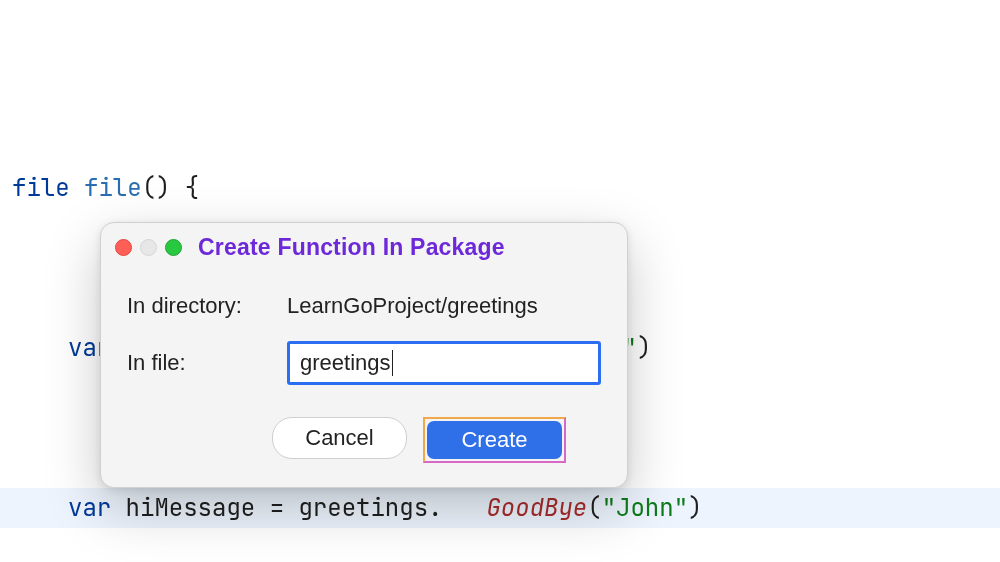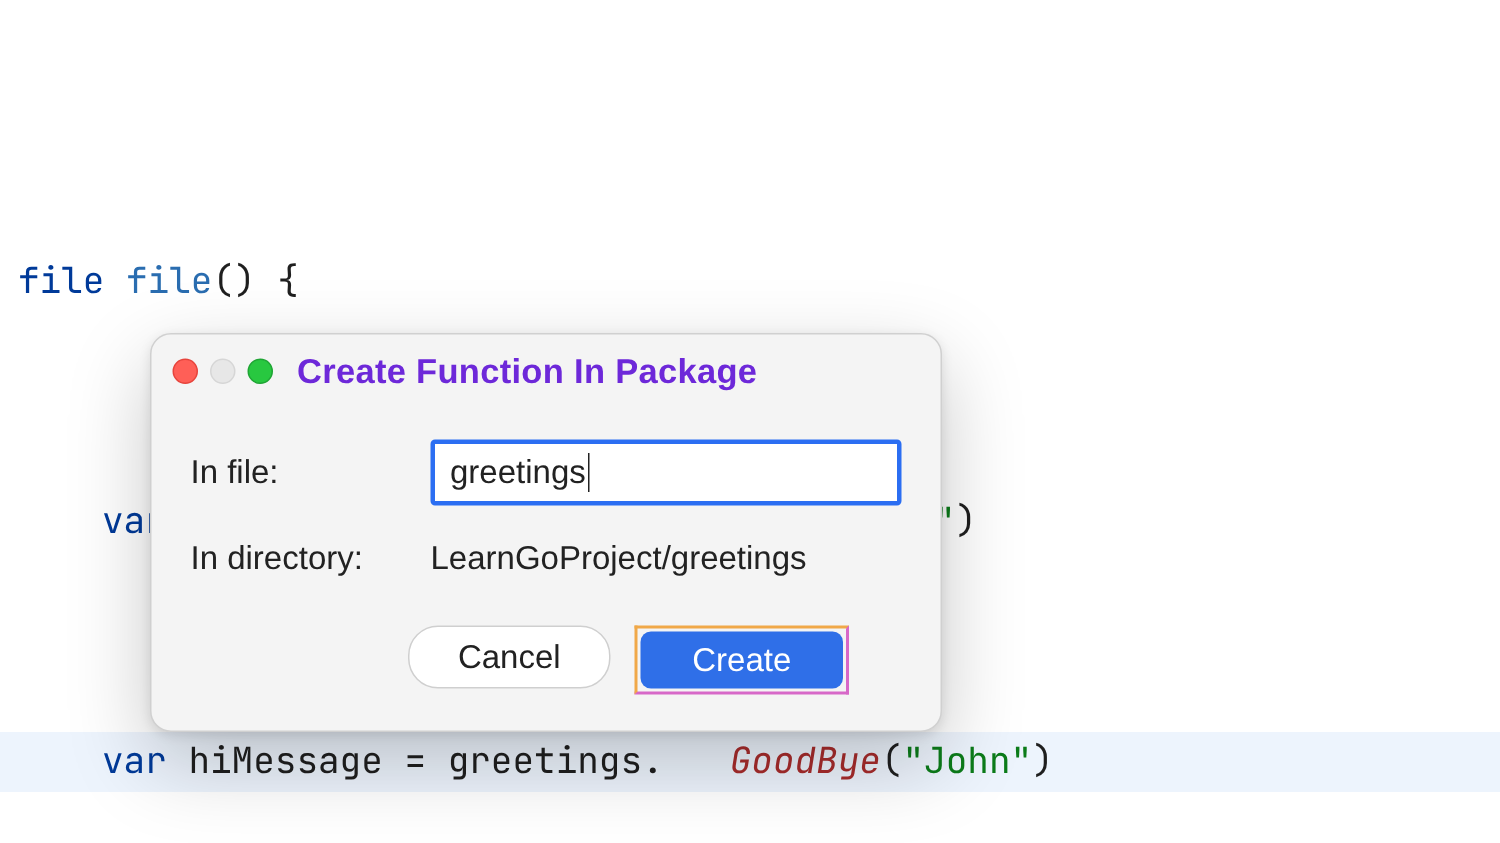--- a/index.html
+++ b/index.html
@@ -170,29 +170,29 @@
 
 <div class="dialog">
   <div class="titlebar">
     <span class="tl-dot dot-red"></span>
     <span class="tl-dot dot-gray"></span>
     <span class="tl-dot dot-green"></span>
     <div class="dialog-title">Create Function In Package</div>
   </div>
   <div class="dialog-body">
     <div class="row">
+      <div class="row-label">In directory:</div>
+      <div class="row-value">LearnGoProject/greetings</div>
+    </div>
+    <div class="row">
       <div class="row-label">In file:</div>
       <div class="file-input">
         <span>greetings</span>
           <span class="caret"></span>
       </div>
-    </div>
-    <div class="row">
-      <div class="row-label">In directory:</div>
-      <div class="row-value">LearnGoProject/greetings</div>
     </div>
     <div class="dialog-footer">
       <div class="btn btn-cancel">
         <span>Cancel</span>
       </div>
       <div class="btn-create-wrap">
         <div class="btn btn-create">
           <span>Create</span>
         </div>
       </div>

